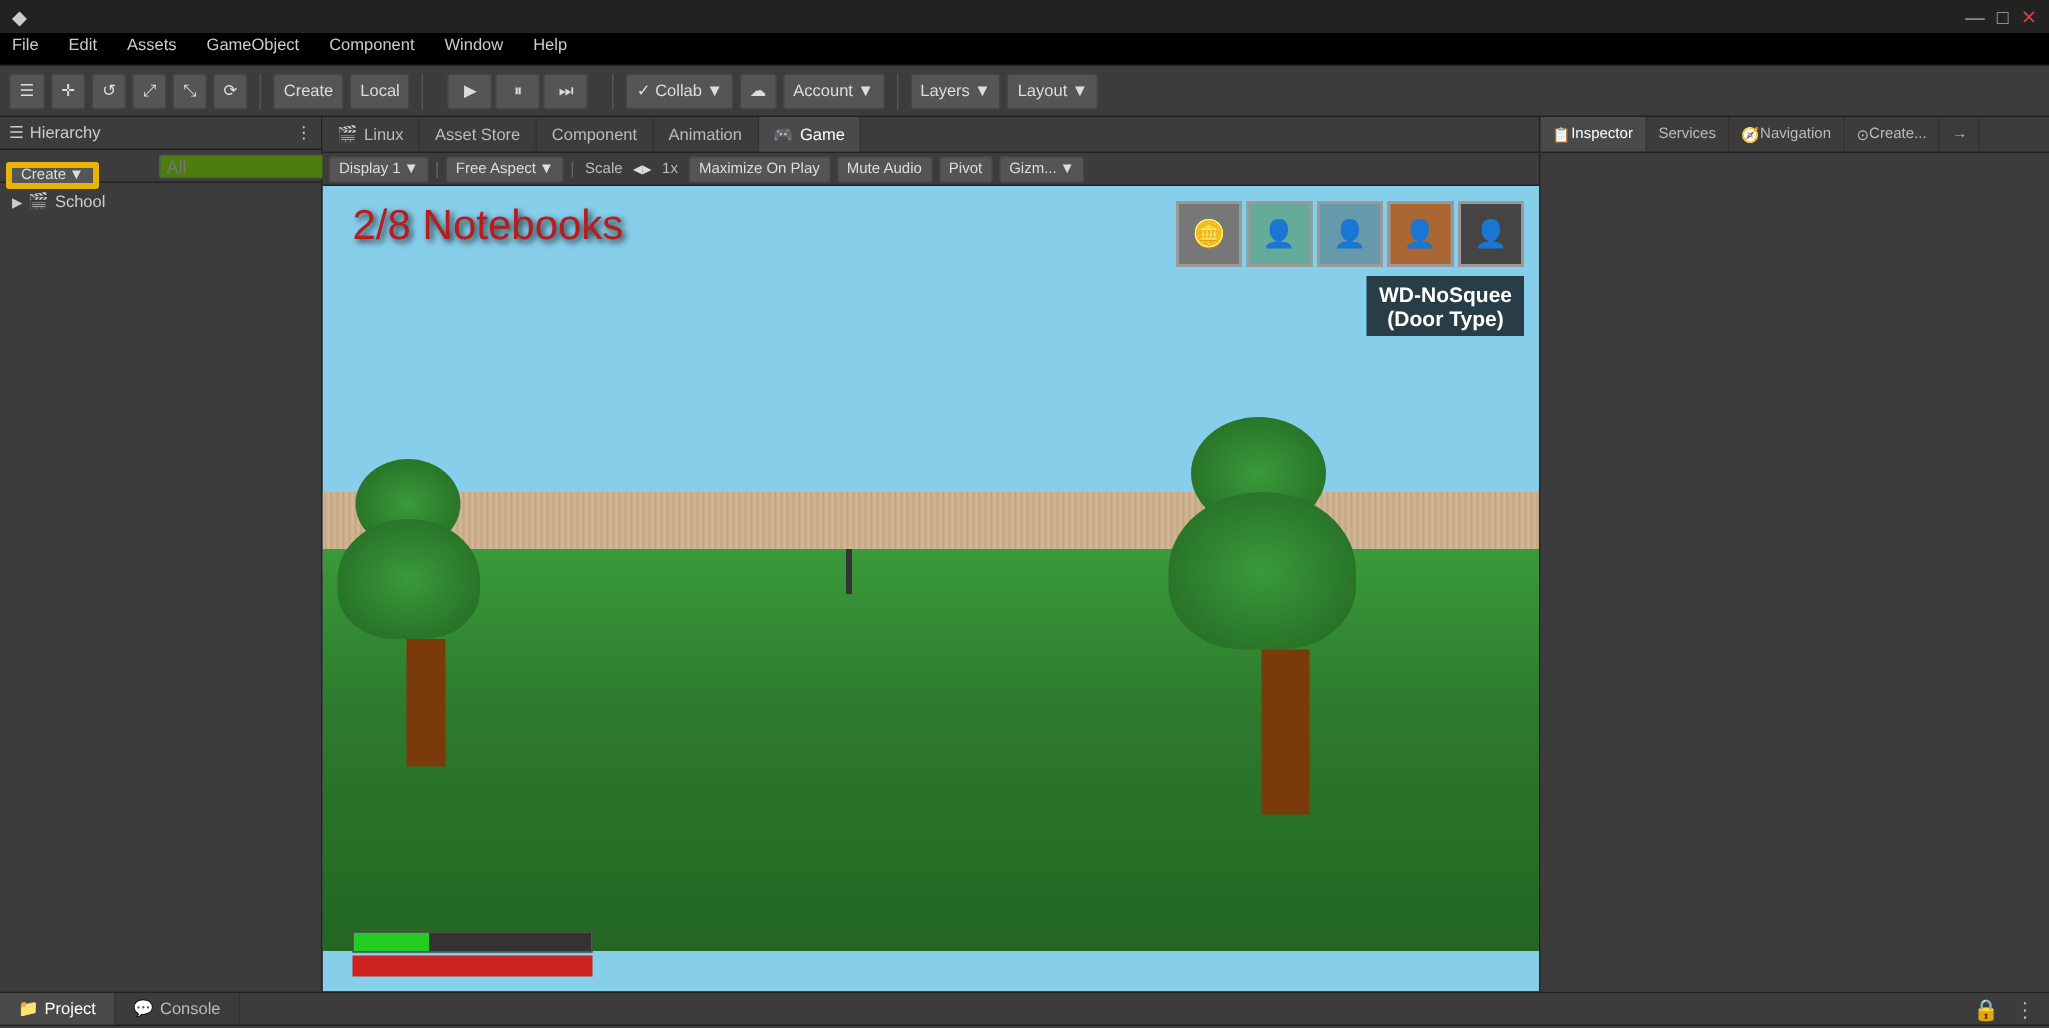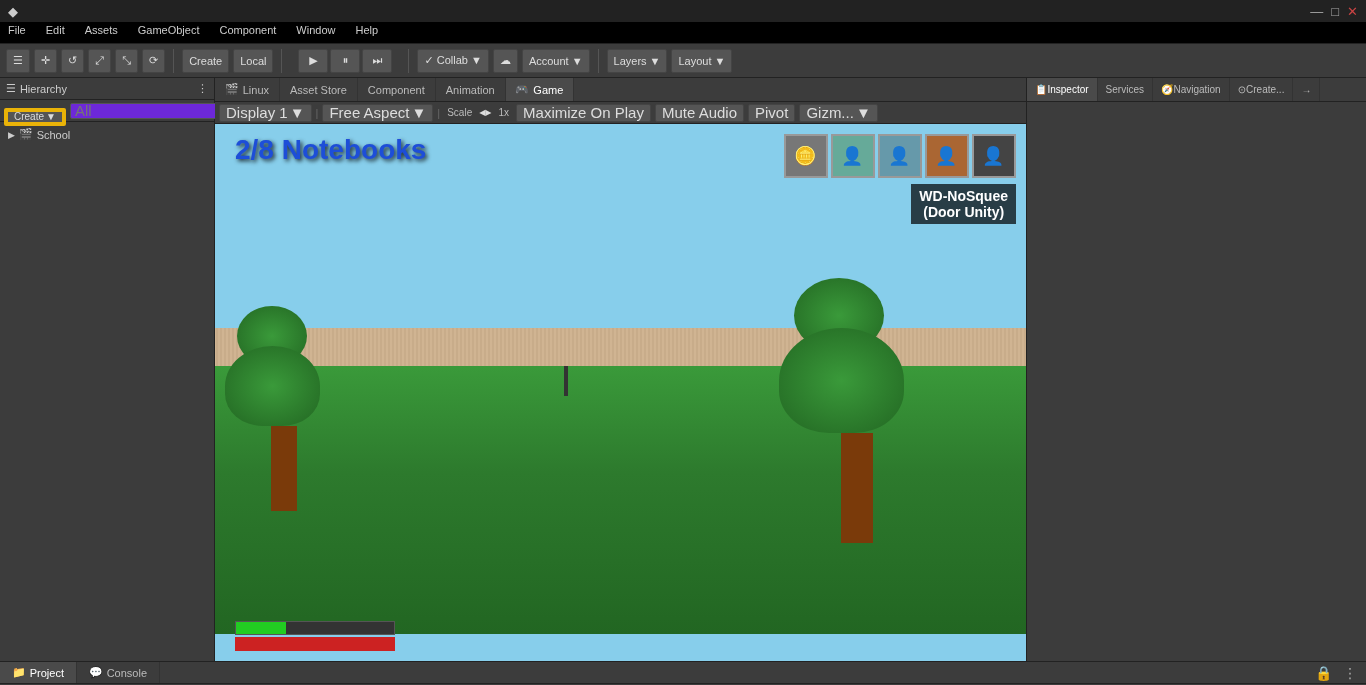--- a/index.html
+++ b/index.html
@@ -125,28 +125,29 @@
       padding: 0 6px;
       font-size: 10px;
       cursor: pointer;
       border-radius: 2px;
       display: flex;
       align-items: flex-end;
       gap: 2px;
       margin-top: 12px;
     }
     .search-box {
-      background: #6d28d9;
+      background: #4d7c0f;
       border: 1px solid #555;
       color: #ddd;
       height: 16px;
       padding: 0 4px;
-      font-size: 15px;
+      font-size: 12px;
       flex: 1;
       border-radius: 2px;
+      margin-left: 36px;
     }
     .hierarchy-content {
       flex: 1;
       overflow-y: auto;
       padding: 4px 0;
     }
     .hier-item {
       padding: 2px 8px;
       font-size: 11px;
       color: #ccc;
@@ -197,21 +198,21 @@
       padding: 0 4px;
       gap: 4px;
       border-bottom: 1px solid #222;
     }
     .game-toolbar-btn {
       background: #555;
       border: 1px solid #444;
       color: #ddd;
       height: 18px;
       padding: 0 6px;
-      font-size: 15px;
+      font-size: 10px;
       cursor: pointer;
       border-radius: 2px;
       display: flex;
       align-items: center;
       gap: 2px;
     }
     .game-toolbar-label {
       font-size: 10px;
       color: #bbb;
       padding: 0 3px;
@@ -265,22 +266,22 @@
       top: 0; left: 0; right: 0; bottom: 0;
       pointer-events: none;
     }
 
     
     .notebooks-counter {
       position: absolute;
       top: 10px;
       left: 20px;
       font-size: 28px;
-      font-weight: bold;
-      color: #1d4ed8;
+      font-weight: normal;
+      color: #b91c1c;
       text-shadow: 2px 2px 4px rgba(0,0,0,0.8);
       font-family: Arial Black, sans-serif;
     }
 
     
     .char-icons {
       position: absolute;
       top: 10px;
       right: 10px;
       display: flex;
@@ -633,21 +634,21 @@
             <div class="char-icon red-icon" style="border:2px solid #999; background:#a63;">
               <span style="font-size:18px;">👤</span>
             </div>
             <div class="char-icon dark-icon" style="border:2px solid #999; background:#444;">
               <span style="font-size:18px;">👤</span>
             </div>
           </div>
 
           <div class="door-label">
             <div>WD-NoSquee</div>
-            <div>(Door Unity)</div>
+            <div>(Door Type)</div>
           </div>
 
           <div class="health-bar-area">
             <div class="health-bar-bg">
               <div class="health-bar-green"></div>
             </div>
             <div class="energy-bar-bg" style="width:160px; height:14px; background:#cc2222; position:relative;">
             </div>
           </div>
         </div>

